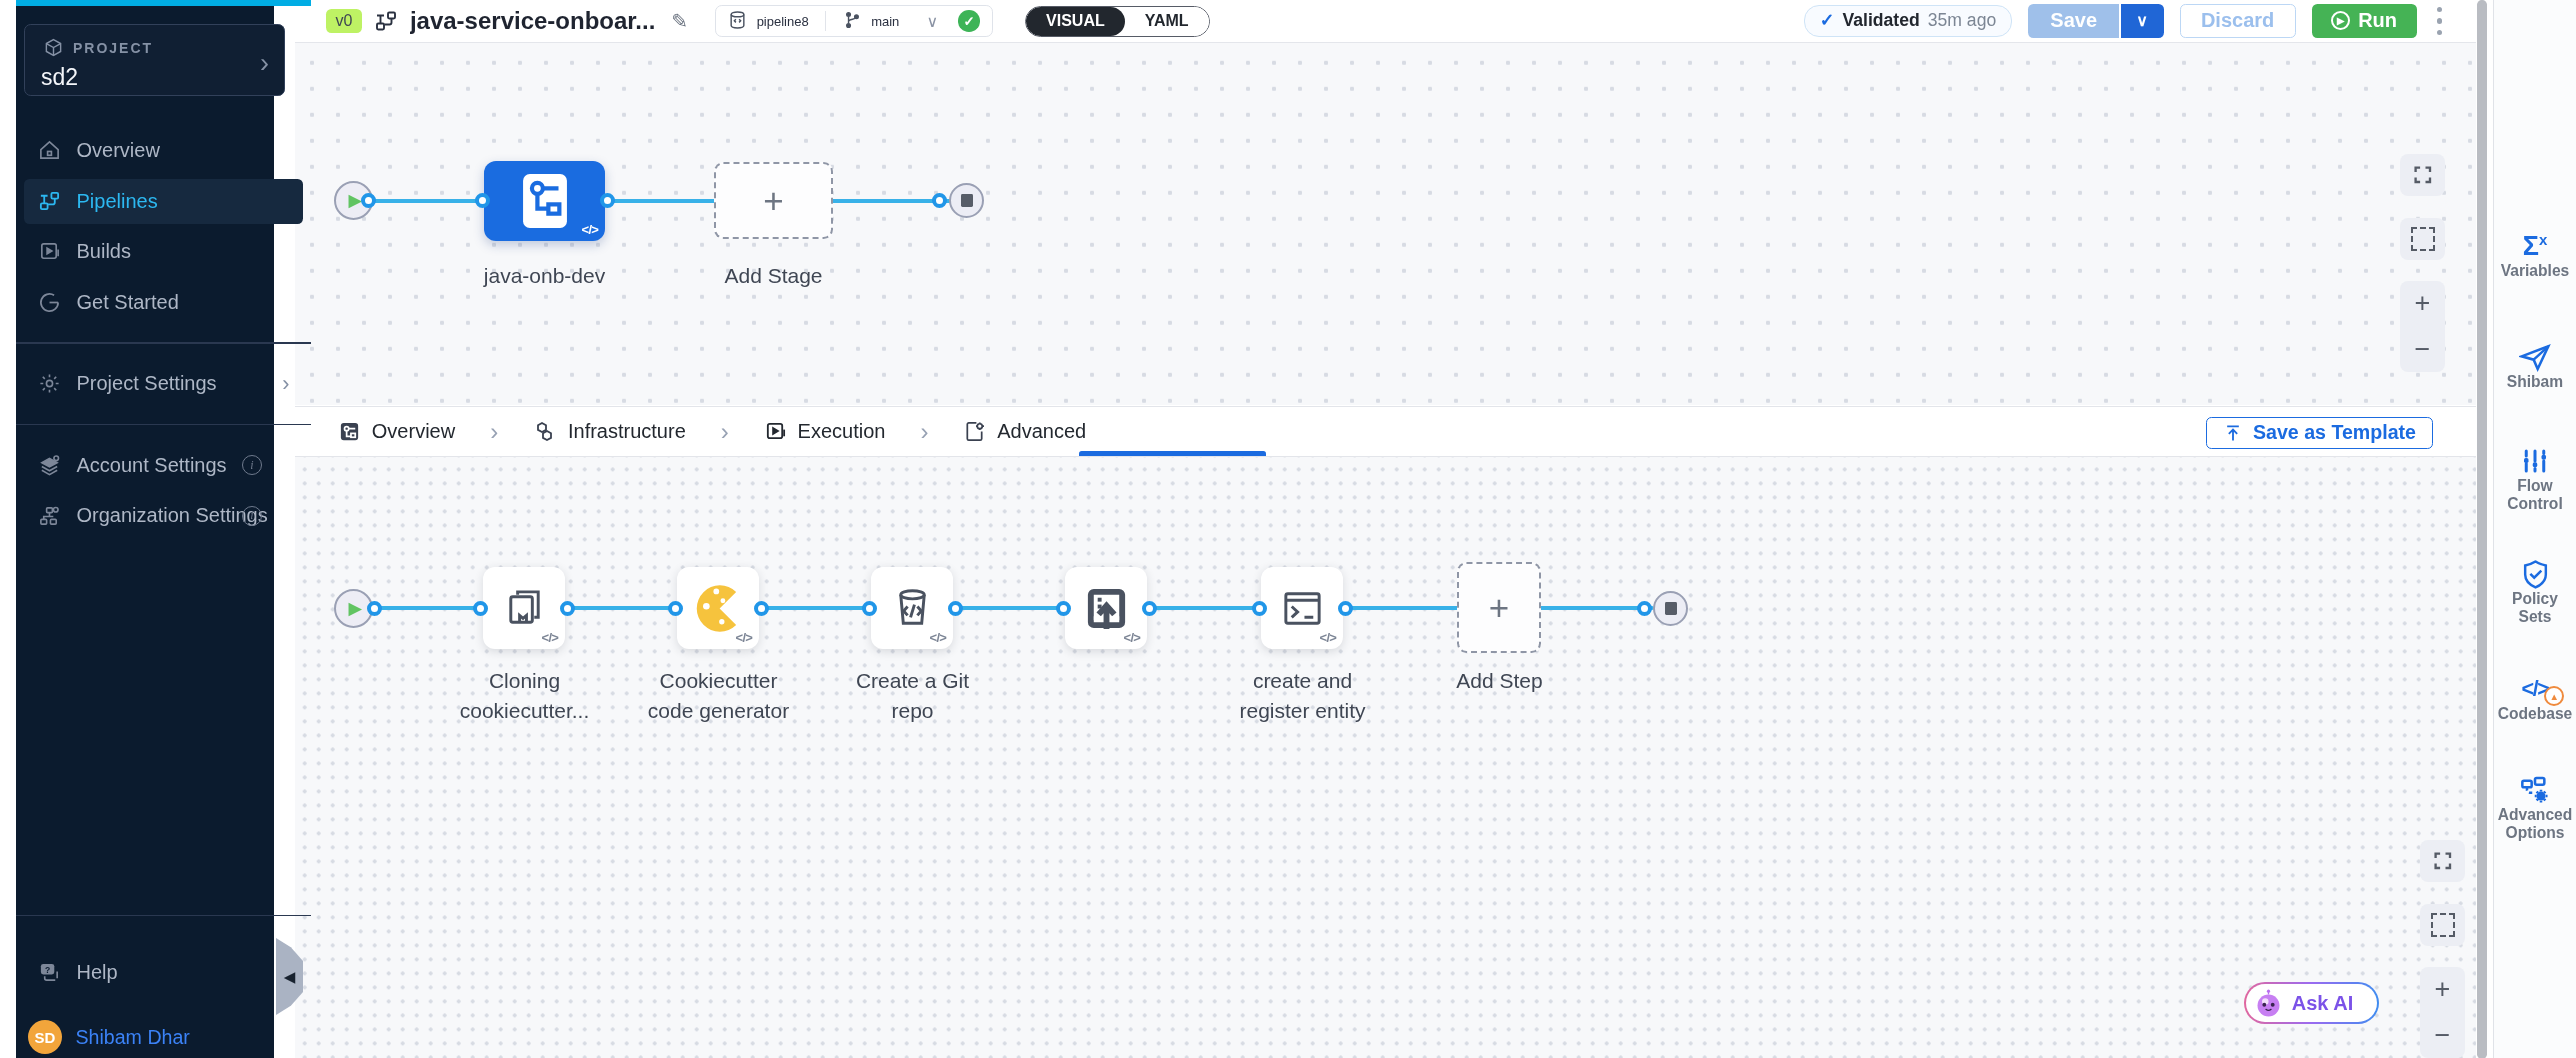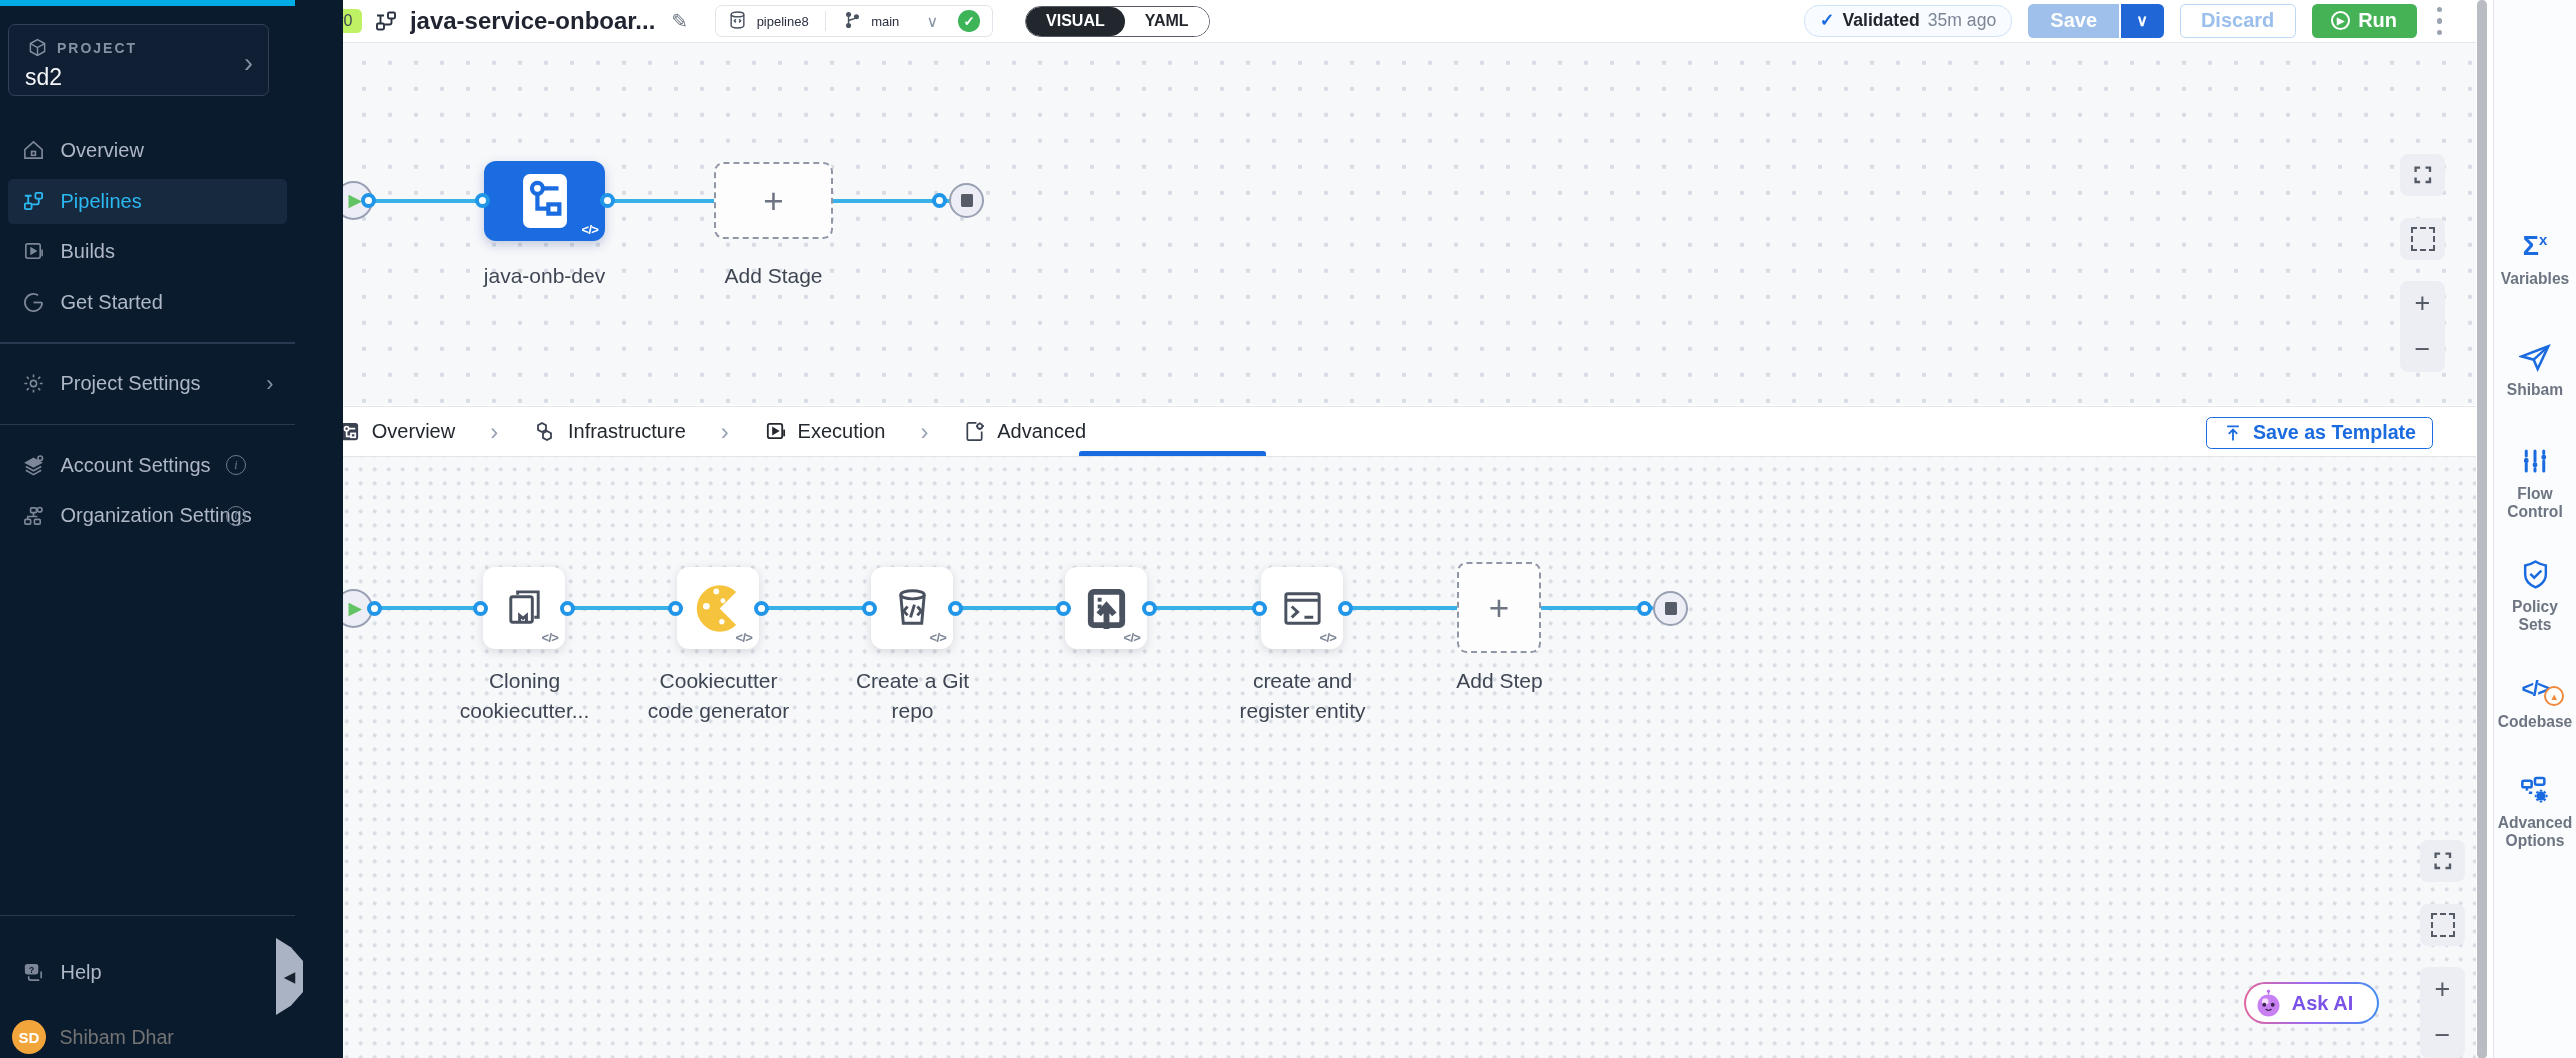--- a/index.html
+++ b/index.html
@@ -1,20 +1,20 @@
 <!DOCTYPE html>
 <html style="font-size:10.8px"><head>
 <meta charset="utf-8">
 <style>
   html,body{margin:0;padding:0;background:#fff;}
   .screen{position:relative;width:2576px;height:1059px;overflow:hidden;
     font-family:"Liberation Sans",sans-serif;color:#22272f;background:#fff;}
 
   
-  .sidebar{position:absolute;left:0;top:0;width:343px;height:1059px;background:#0b1b2e;z-index:5;}
+  .sidebar{position:absolute;left:16px;top:0;width:258px;height:1059px;background:#0b1b2e;z-index:5;}
   .sidebar-accent{position:absolute;left:0;top:0;width:295px;height:6px;background:#01ade4;}
   .project-card{position:absolute;left:8px;top:24px;width:261px;height:72px;background:#101f33;
     border:1.4px solid #32415a;border-radius:6.8px;box-sizing:border-box;cursor:pointer;}
   .project-row{display:flex;align-items:center;gap:8px;margin:10.8px 0 0 16px;}
   .project-label{font-size:14px;font-weight:700;letter-spacing:2px;color:#8591a5;}
   .project-name{margin:4px 0 0 16px;font-size:23px;color:#f4f6fa;}
   .project-chev{position:absolute;right:15px;top:23px;font-size:27px;color:#8591a5;}
   .nav{position:absolute;left:0;top:123px;width:295px;}
   .nav-item{position:relative;display:flex;align-items:center;gap:15px;height:45px;margin:5.4px 8px;
     padding-left:13.5px;border-radius:5.4px;color:#aeb7c6;font-size:20px;cursor:pointer;}
@@ -22,21 +22,21 @@
   .nav-item .chev-r{position:absolute;right:13.5px;font-size:21.6px;color:#8591a5;}
   .nav-ico{width:24px;height:24px;display:flex;align-items:center;justify-content:center;flex:none;}
   .nav-div{height:1.4px;background:#2a3850;margin:17.6px 0;}
   .info-badge{position:absolute;right:41px;width:18px;height:18px;border:1.4px solid #6f7a8d;border-radius:50%;
     color:#6f7a8d;font-size:12px;display:flex;align-items:center;justify-content:center;font-family:"Liberation Serif",serif;font-style:italic;}
   .sidebar-bottom-div{position:absolute;left:0;top:915px;width:295px;height:1.4px;background:#2a3850;}
   .help-row{position:absolute;left:0;top:945px;width:295px;}
   .user-row{position:absolute;left:0;top:1020px;width:295px;display:flex;align-items:center;gap:13.5px;padding-left:12px;box-sizing:border-box;}
   .avatar{width:34px;height:34px;border-radius:50%;background:#f2a53b;color:#fff;font-size:15px;font-weight:700;
     display:flex;align-items:center;justify-content:center;flex:none;}
-  .user-name{font-size:19.6px;color:#737373;}
+  .user-name{font-size:19.6px;color:#3b82f6;}
   .collapse-handle{position:absolute;left:276px;top:938px;width:27px;height:77px;background:#aab3c3;z-index:6;
     clip-path:polygon(0 0,55% 12%,100% 30%,100% 70%,55% 88%,0 100%);display:flex;align-items:center;justify-content:center;
     color:#18222f;font-size:15px;cursor:pointer;}
 
   
   .topbar{position:absolute;left:295px;top:0;width:2181px;height:43px;background:#fff;border-bottom:1.4px solid #e4e6eb;
     display:flex;align-items:center;z-index:4;box-sizing:border-box;}
   .tb-left{display:flex;align-items:center;gap:12px;margin-left:31px;}
   .v-badge{background:#bef264;border-radius:5.4px;padding:3.4px 9.5px;font-size:16px;color:#3f4653;}
   .pipe-title{font-size:24px;font-weight:700;color:#1f2430;max-width:297px;white-space:nowrap;overflow:hidden;}
@@ -108,21 +108,21 @@
   .tab-sep{font-size:24px;color:#98a2b4;margin:0 35px;}
   .tab-underline{position:absolute;left:784px;bottom:0;width:187px;height:4.7px;background:#1b6be0;border-radius:2.7px 2.7px 0 0;}
   .tabs-left{display:flex;align-items:center;margin-left:43px;}
   .save-template{position:absolute;right:43px;top:9.5px;height:32px;border:1.4px solid #1b6be0;border-radius:5.4px;
     color:#1b6be0;font-size:19.6px;font-weight:700;display:flex;align-items:center;gap:9.5px;padding:0 16px;cursor:pointer;box-sizing:border-box;background:#fff;}
 
   
   .vscroll{position:absolute;left:2477px;top:0;width:9.5px;height:1059px;background:#b9bcc2;border-radius:4.7px;z-index:6;cursor:pointer;}
   .right-rail{position:absolute;left:2493px;top:0;width:83px;height:1059px;background:#fbfcfd;border-left:1.4px solid #e0e3e8;
     box-sizing:border-box;z-index:5;}
-  .rail-item{position:absolute;left:0;width:82px;display:flex;flex-direction:column;align-items:center;gap:8px;cursor:pointer;}
+  .rail-item{position:absolute;left:0;width:82px;display:flex;flex-direction:column;align-items:center;cursor:pointer;}
   .rail-label{font-size:15.6px;font-weight:700;color:#6d7582;text-align:center;line-height:18px;width:76px;}
   .rail-ico{height:32px;display:flex;align-items:center;justify-content:center;color:#1b6be0;}
   .sigma{font-size:27px;font-weight:700;color:#1b6be0;line-height:1;}
   .sigma sup{font-size:15px;font-weight:700;}
   .codebase-glyph{position:relative;font-size:21.6px;font-weight:700;color:#1b6be0;letter-spacing:-1.4px;}
   .warn-badge{position:absolute;right:-15px;bottom:-4px;width:20px;height:20px;border:2px solid #ef8a3d;border-radius:50%;
     background:#fff;display:flex;align-items:center;justify-content:center;color:#ef8a3d;font-size:9.5px;box-sizing:border-box;}
 
   
   .ask-ai{position:absolute;left:1949px;top:525px;width:135px;height:42px;border:2px solid transparent;border-radius:675px;

